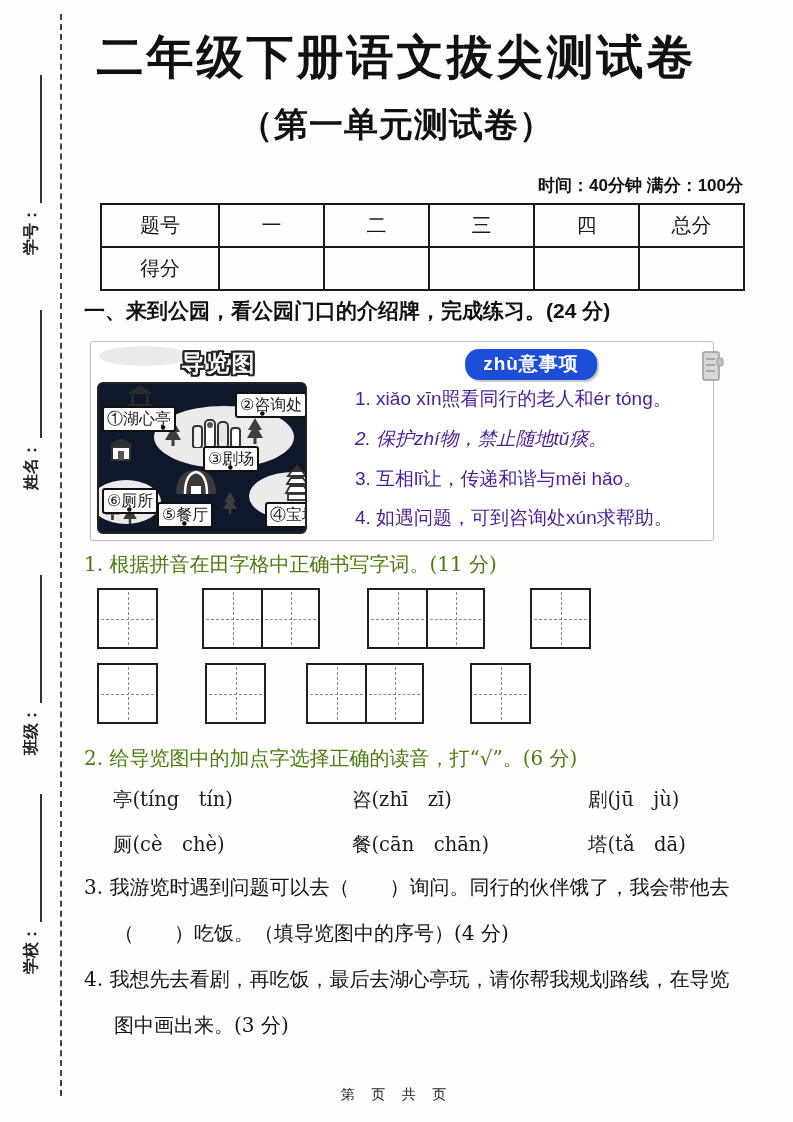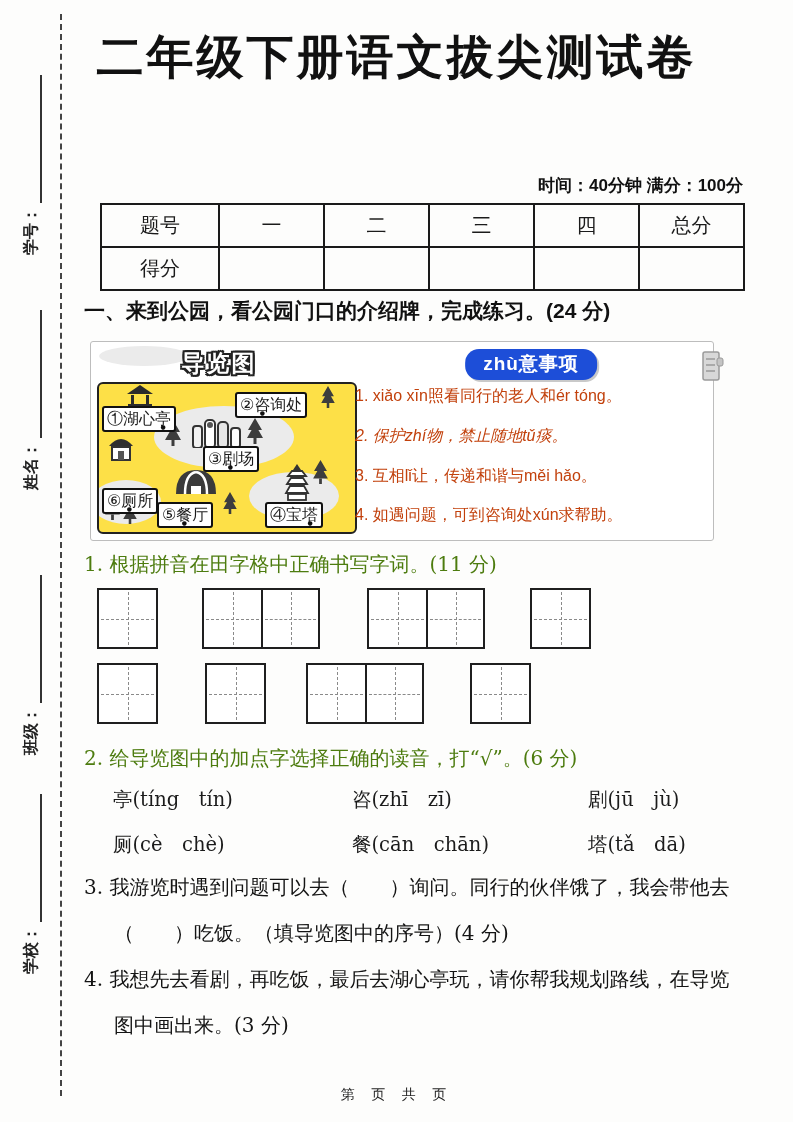--- a/index.html
+++ b/index.html
@@ -60,22 +60,22 @@
   }
   .map-col { position:absolute; left:2px; top:2px; width:252px; height:194px; }
   .map-banner {
     position:absolute; top:4px; left:0; width:100%; text-align:center;
     font-family:"Liberation Sans", sans-serif; font-size:23px; font-weight:900;
     color:#fff; letter-spacing:2px;
     text-shadow:-2px -2px 0 #222, 2px -2px 0 #222, -2px 2px 0 #222, 2px 2px 0 #222,
                 0 -2px 0 #222, 0 2px 0 #222, -2px 0 0 #222, 2px 0 0 #222;
   }
   .map-box {
-    position:absolute; left:4px; top:38px; width:260px; height:152px;
-    border:2.5px solid #222; border-radius:6px; background:#fde047; overflow:hidden;
+    position:absolute; left:4px; top:38px; width:210px; height:152px;
+    border:2.5px solid #222; border-radius:6px; background:#0f172a; overflow:hidden;
   }
   .blob { position:absolute; background:#ebebeb; border-radius:50%; }
   .map-label {
     position:absolute; background:#fff; border:2px solid #111; border-radius:3px;
     padding:0 3px; font-size:16px; line-height:22px; white-space:nowrap;
     font-family:"DejaVu Serif", serif; z-index:3;
   }
   .dot-under { position:relative; display:inline-block; }
   .dot-under::after {
     content:"●"; position:absolute; left:50%; bottom:-8px;
@@ -84,21 +84,21 @@
   .map-icon { position:absolute; z-index:1; }
   .notice-col { position:absolute; left:258px; top:0; width:364px; height:196px; }
   .notice-banner {
     position:absolute; top:7px; left:50%; transform:translateX(-50%);
     background:#1d4ed8; color:#fff; border-radius:14px; padding:2px 18px 3px;
     font-family:"Liberation Sans", sans-serif; font-size:19px; font-weight:800;
     letter-spacing:1px; box-shadow:2px 2px 0 #c9c9c9;
   }
   .notice-item {
     position:absolute; left:6px; width:352px;
-    font-family:"Liberation Sans", sans-serif; font-size:16px; color:#c2410c;
+    font-family:"Liberation Sans", sans-serif; font-size:19px; color:#4c1d95;
   }
   .scroll-icon { position:absolute; right:-12px; top:8px; z-index:4; }
   
   .q-text {
     position:absolute; left:84px; width:690px;
     font-size:20px; color:#4d7c0f; font-family:"DejaVu Serif", serif;
   }
   .q-para {
     position:absolute; left:84px; width:660px; line-height:46px;
     font-size:20px; color:#141414; padding-left:30px; text-indent:-30px;
@@ -142,20 +142,21 @@
   <div class="rail-field" style="left:-60px; top:653px;">
     <span class="lbl">班级：</span>
     <span class="fill-line"></span>
   </div>
   <div class="rail-field" style="left:-60px; top:872px;">
     <span class="lbl">学校：</span>
     <span class="fill-line"></span>
   </div>
 
   <div class="title">二年级下册语文拔尖测试卷</div>
+  <div class="subtitle">（第一单元测试卷）</div>
   <div class="meta">时间：40分钟  满分：100分</div>
 
   <table class="score-table">
     <colgroup>
         <col class="c0">
         <col>
         <col>
         <col>
         <col>
         <col>

